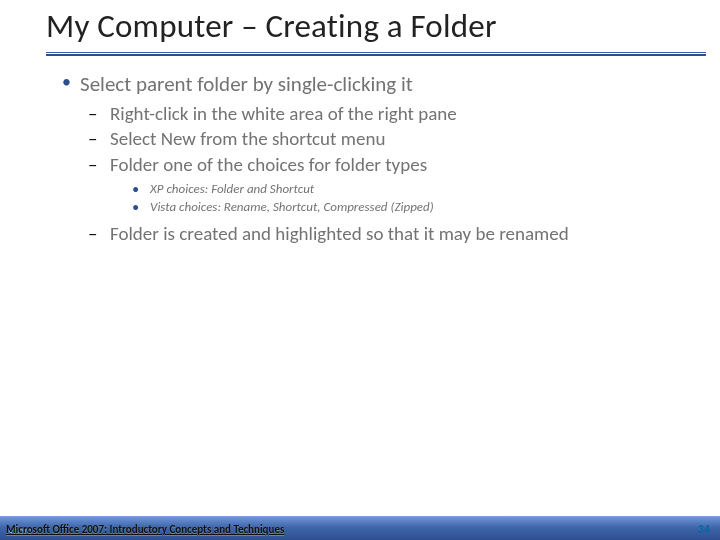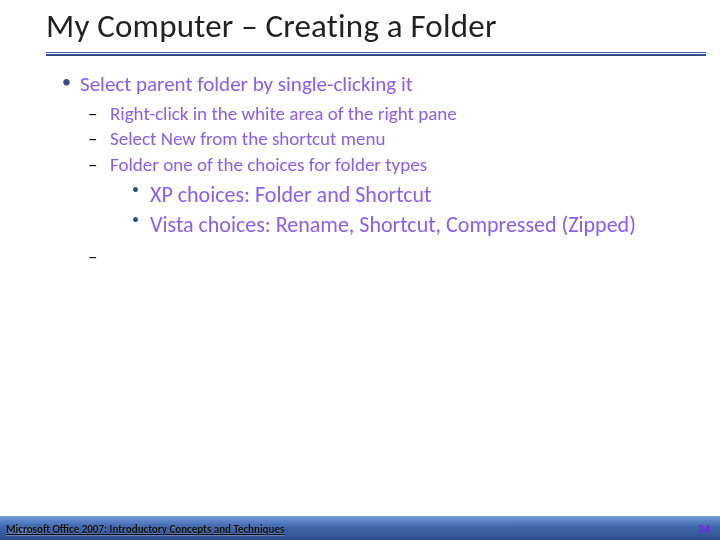--- a/index.html
+++ b/index.html
@@ -26,21 +26,21 @@
     letter-spacing: 0.2px;
   }
   .title-underline-outer {
     margin-top: 6px;
     height: 4px;
     border-top: 1px solid #3b5fa0;
     border-bottom: 2.5px solid #2f4e8c;
   }
   .content {
     padding: 16px 28px 0 28px;
-    color: #8b5cf6;
+    color: #737373;
   }
   ul { list-style: none; }
   .lvl1 > li {
     position: relative;
     padding-left: 20px;
     font-size: 21px;
     line-height: 1.22;
     margin-bottom: 4px;
   }
   .lvl1 > li::before {
@@ -70,24 +70,25 @@
     color: #111;
     font-size: 19px;
   }
   .lvl3 {
     margin-top: 4px;
     margin-bottom: 6px;
   }
   .lvl3 > li {
     position: relative;
     padding-left: 18px;
-    font-size: 22px;
+    font-size: 13px;
     line-height: 1.28;
     margin-bottom: 2px;
     margin-left: 22px;
+    font-style: italic;
   }
   .lvl3 > li::before {
     content: "•";
     position: absolute;
     left: 0;
     top: 0;
     color: #2f4e8c;
     font-size: 14px;
   }
   .bold { font-weight: 700; }
@@ -109,21 +110,21 @@
     color: #111;
     text-shadow: 0 1px 0 rgba(255,255,255,0.25);
     text-decoration: underline;
   }
   .footer-right {
     position: absolute;
     right: 10px;
     bottom: 4px;
     font-size: 12px;
     font-weight: 700;
-    color: #6d28d9;
+    color: #0369a1;
   }
   .start-ghost {
     position: absolute;
     left: 8px;
     bottom: 2px;
     font-size: 12px;
     font-style: italic;
     color: rgba(210,225,245,0.35);
     letter-spacing: 0.5px;
   }
@@ -146,20 +147,21 @@
           <li><span>Right-click in the white area of the right pane</span></li>
           <li><span>Select New from the shortcut menu</span></li>
           <li>
             <span>Folder one of the choices for folder types</span>
             <ul class="lvl3">
               <li><span>XP choices:  Folder and Shortcut</span></li>
               <li><span>Vista choices:  Rename, Shortcut, Compressed (Zipped)</span></li>
             </ul>
           </li>
           <li>
+            <span>Folder is created and highlighted so that it may be renamed</span>
           </li>
         </ul>
       </li>
     </ul>
   </div>
 
   <div class="footer-bar">
     <span class="start-ghost">start</span>
   </div>
   <div class="footer-left">Microsoft Office 2007: Introductory Concepts and Techniques</div>

